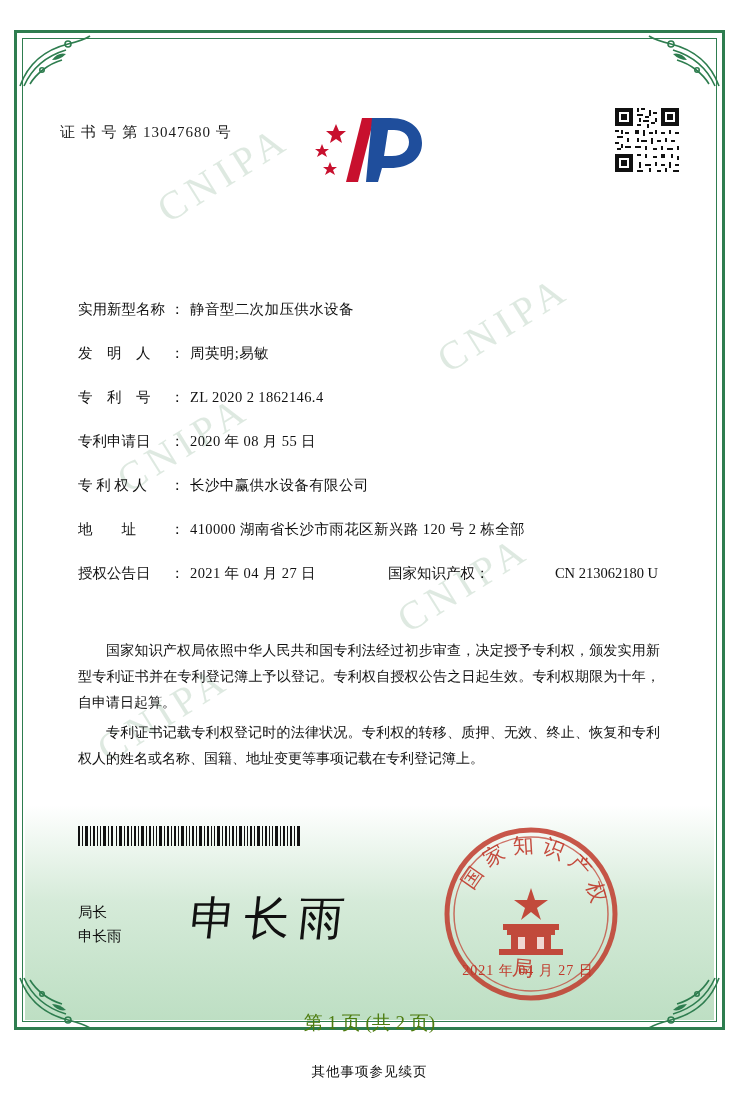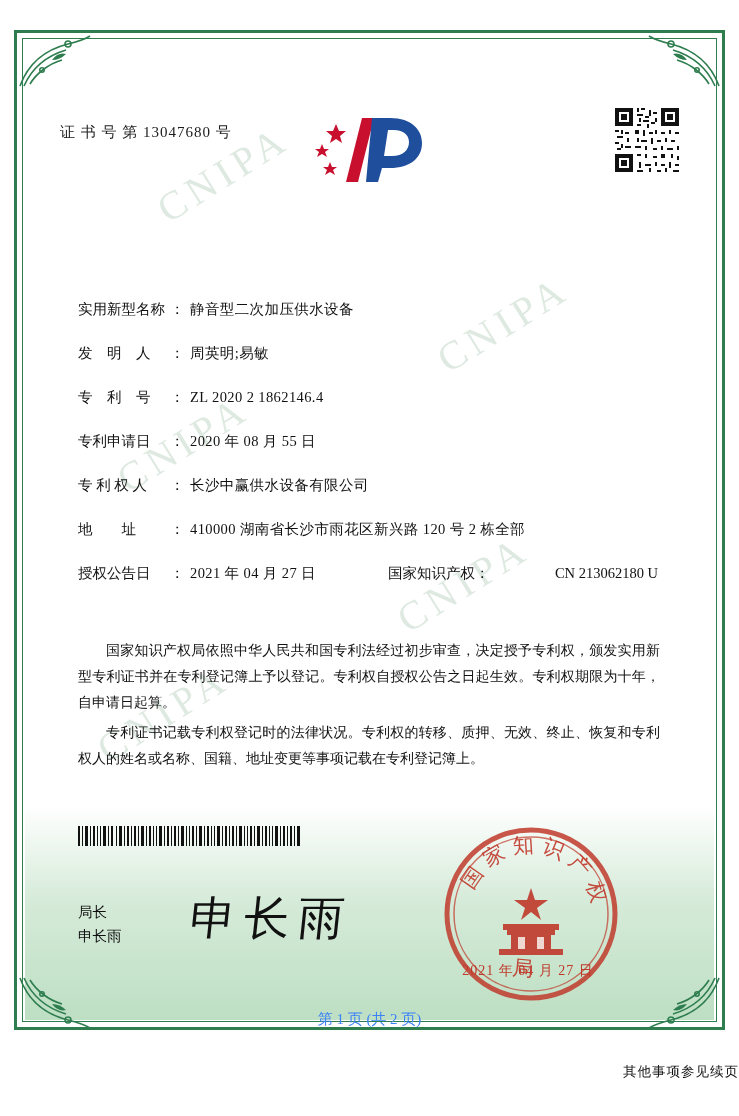--- a/index.html
+++ b/index.html
@@ -200,28 +200,28 @@
     color: #111;
     font-family: "Liberation Serif", serif;
     letter-spacing: 8px;
     transform: skewX(-6deg);
   }
   .page-num {
     position: absolute;
     left: 0; right: 0;
     top: 1010px;
     text-align: center;
-    font-size: 15px;
-    color: #3b82f6;
+    font-size: 19px;
+    color: #4d7c0f;
   }
   .footnote {
     position: absolute;
     left: 0; right: 0;
     top: 1063px;
-    text-align: right;
+    text-align: center;
     font-size: 13.5px;
     color: #111;
     letter-spacing: 1px;
   }
 </style>
 </head>
 <body>
 
 <div class="page">
 

